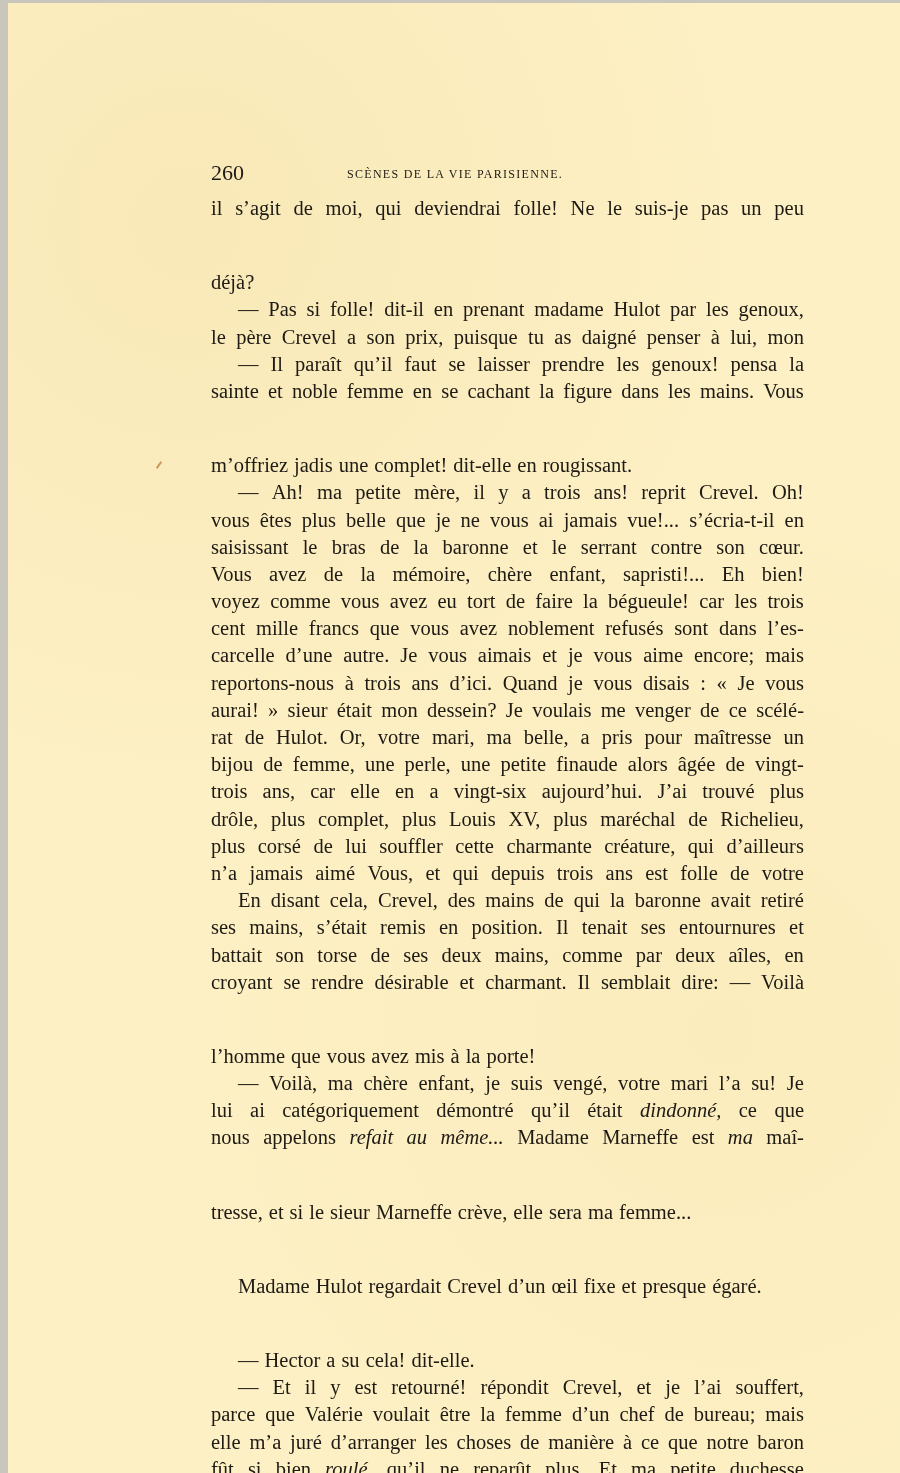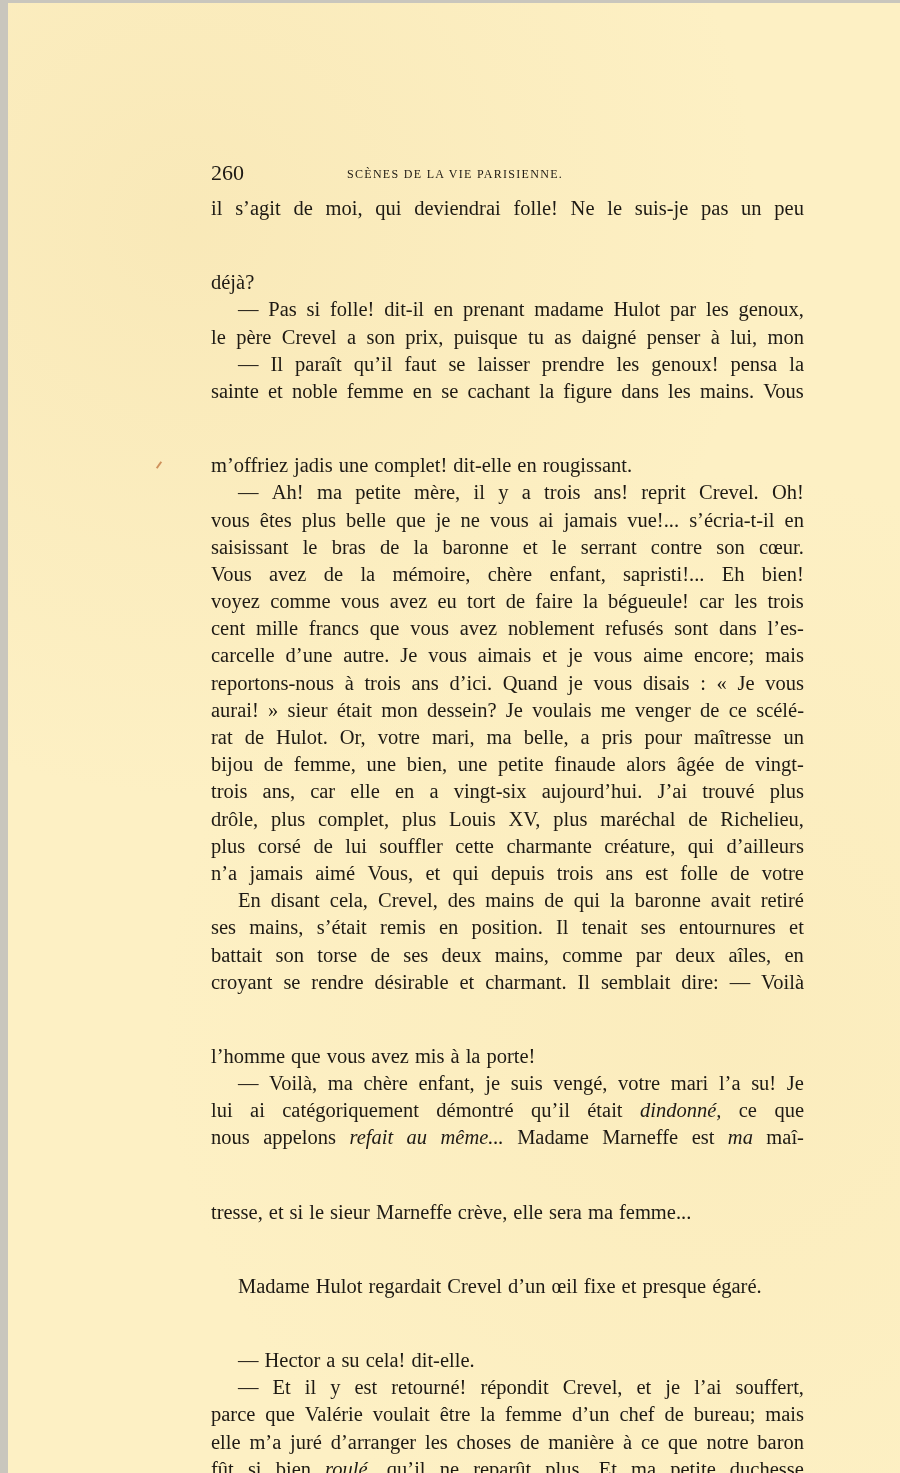--- a/index.html
+++ b/index.html
@@ -325,21 +325,21 @@
           <span class="w">pris</span>
           <span class="w">pour</span>
           <span class="w">maîtresse</span>
           <span class="w">un</span>
         </div>
         <div class="line">
           <span class="w">bijou</span>
           <span class="w">de</span>
           <span class="w">femme,</span>
           <span class="w">une</span>
-          <span class="w">bien,</span>
+          <span class="w">perle,</span>
           <span class="w">une</span>
           <span class="w">petite</span>
           <span class="w">finaude</span>
           <span class="w">alors</span>
           <span class="w">âgée</span>
           <span class="w">de</span>
           <span class="w">vingt-</span>
         </div>
         <div class="line">
           <span class="w">trois</span>

